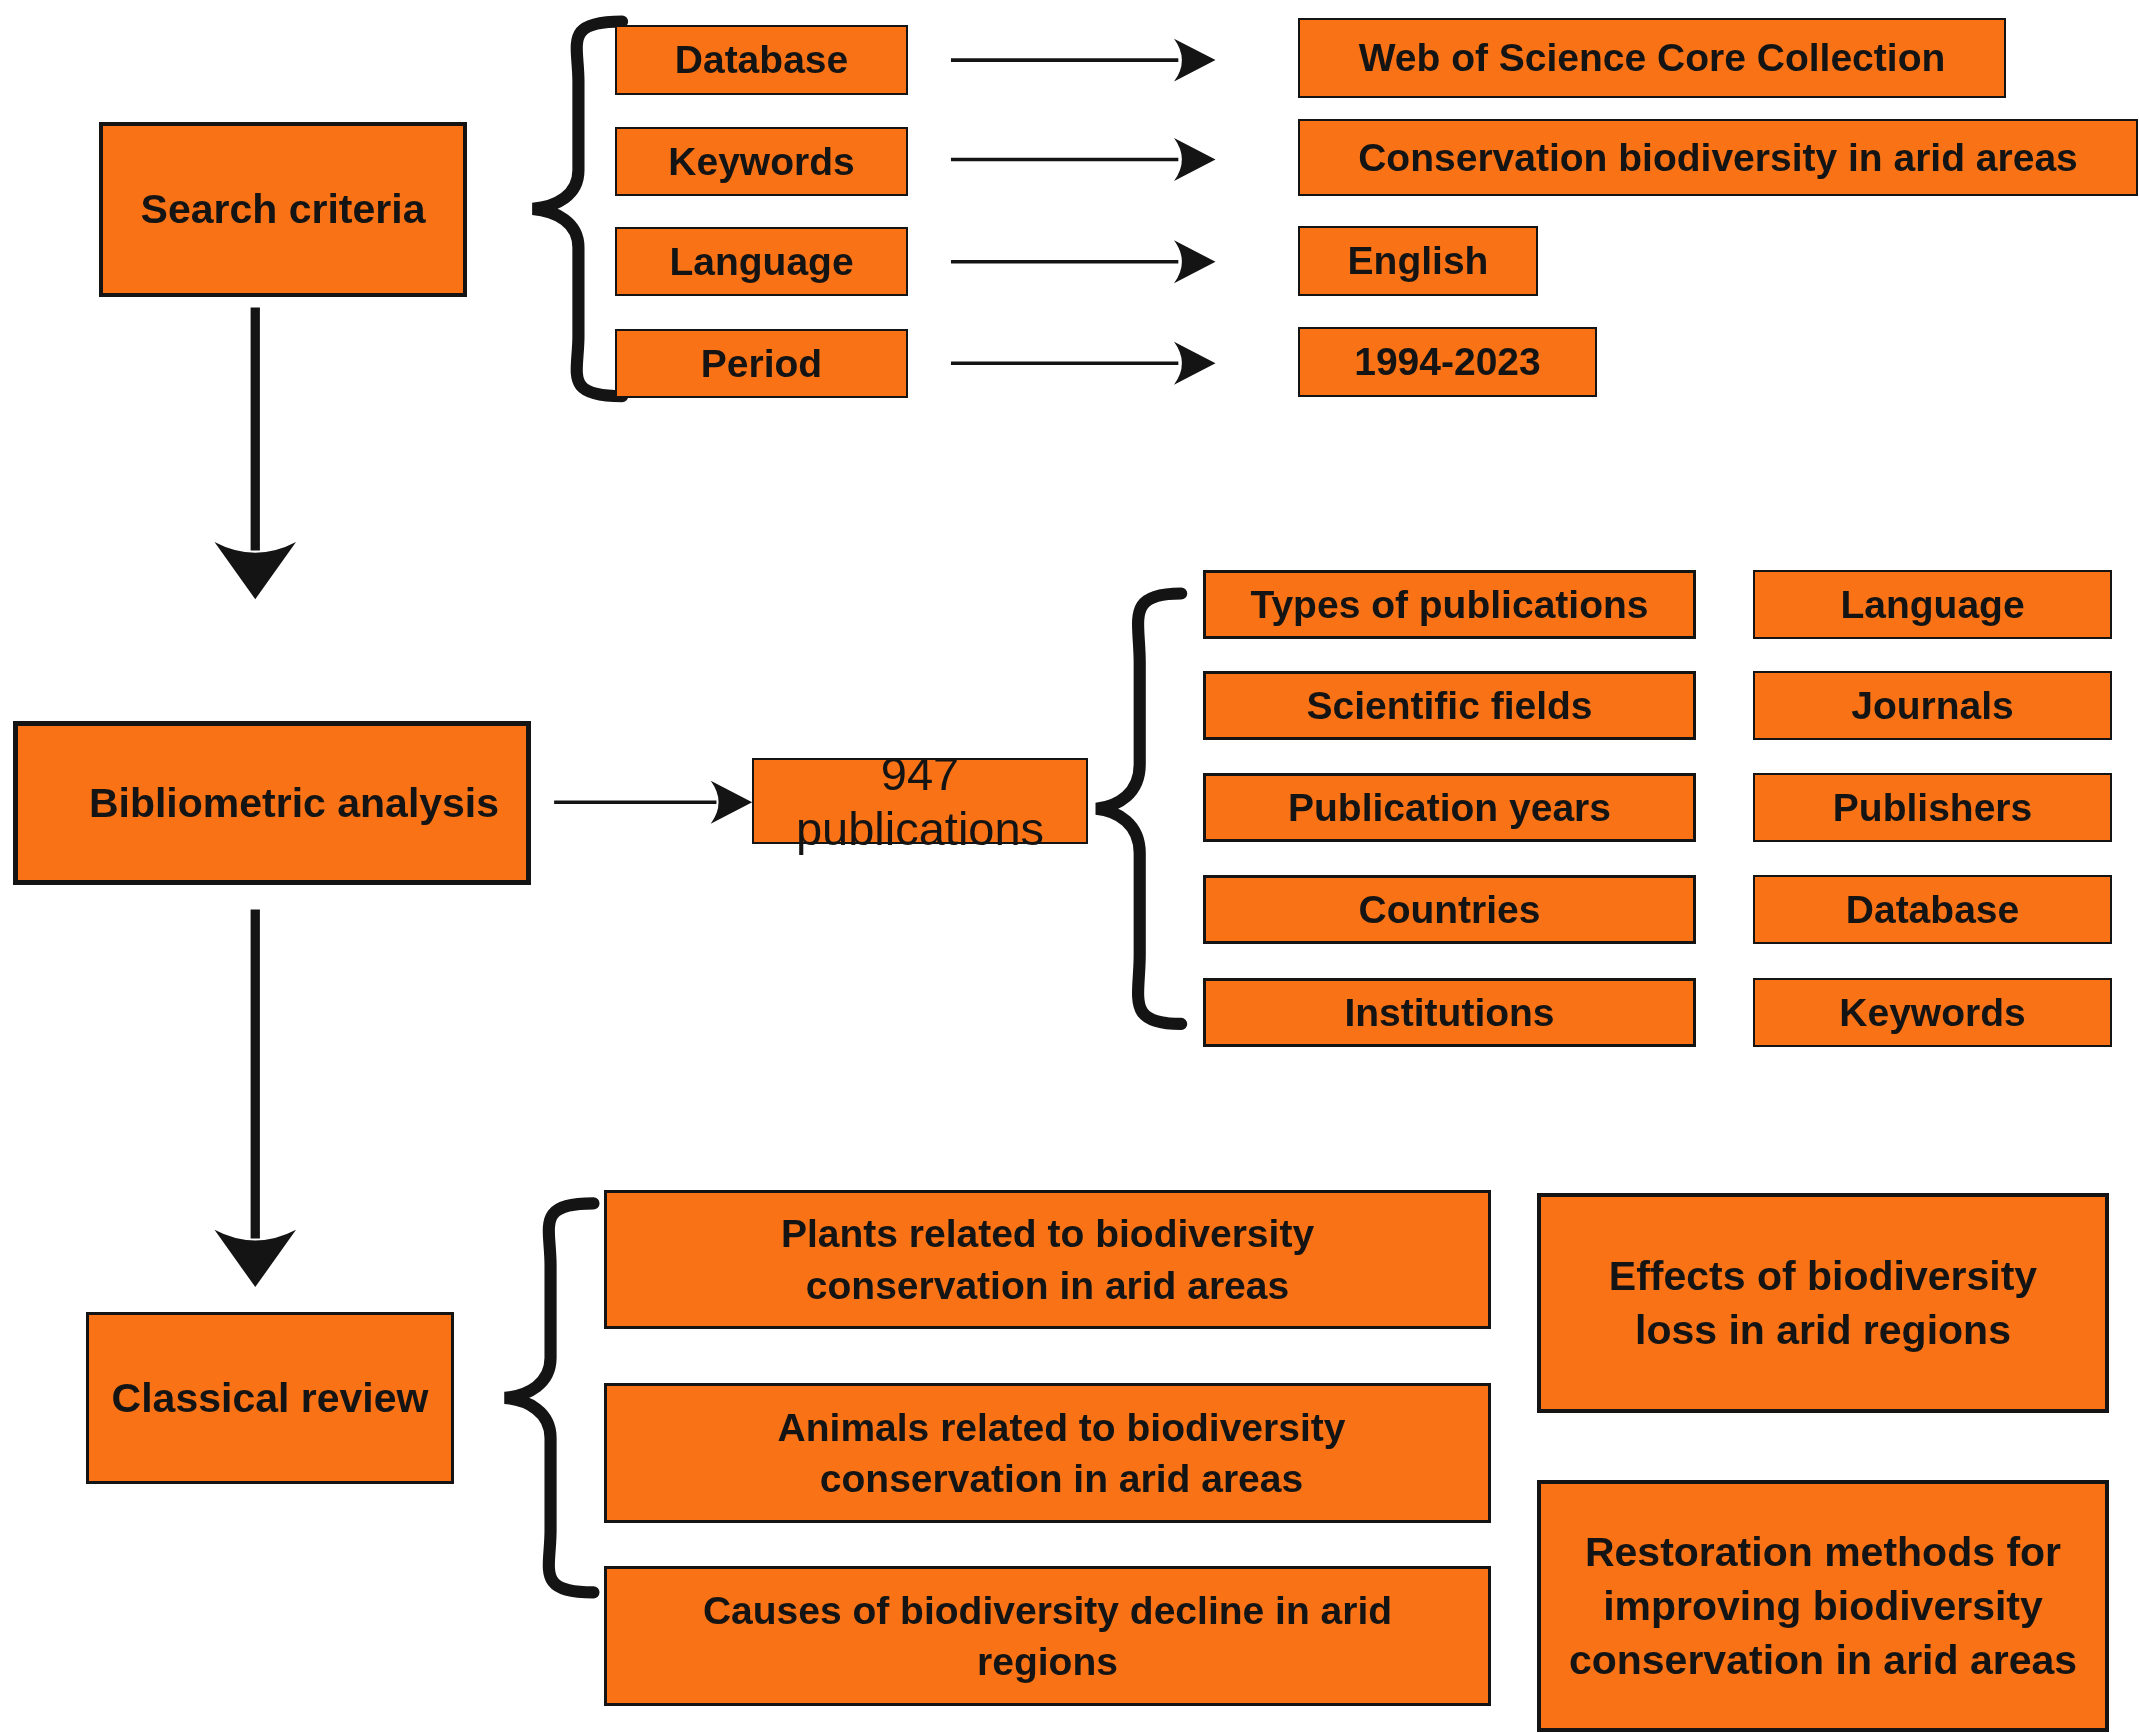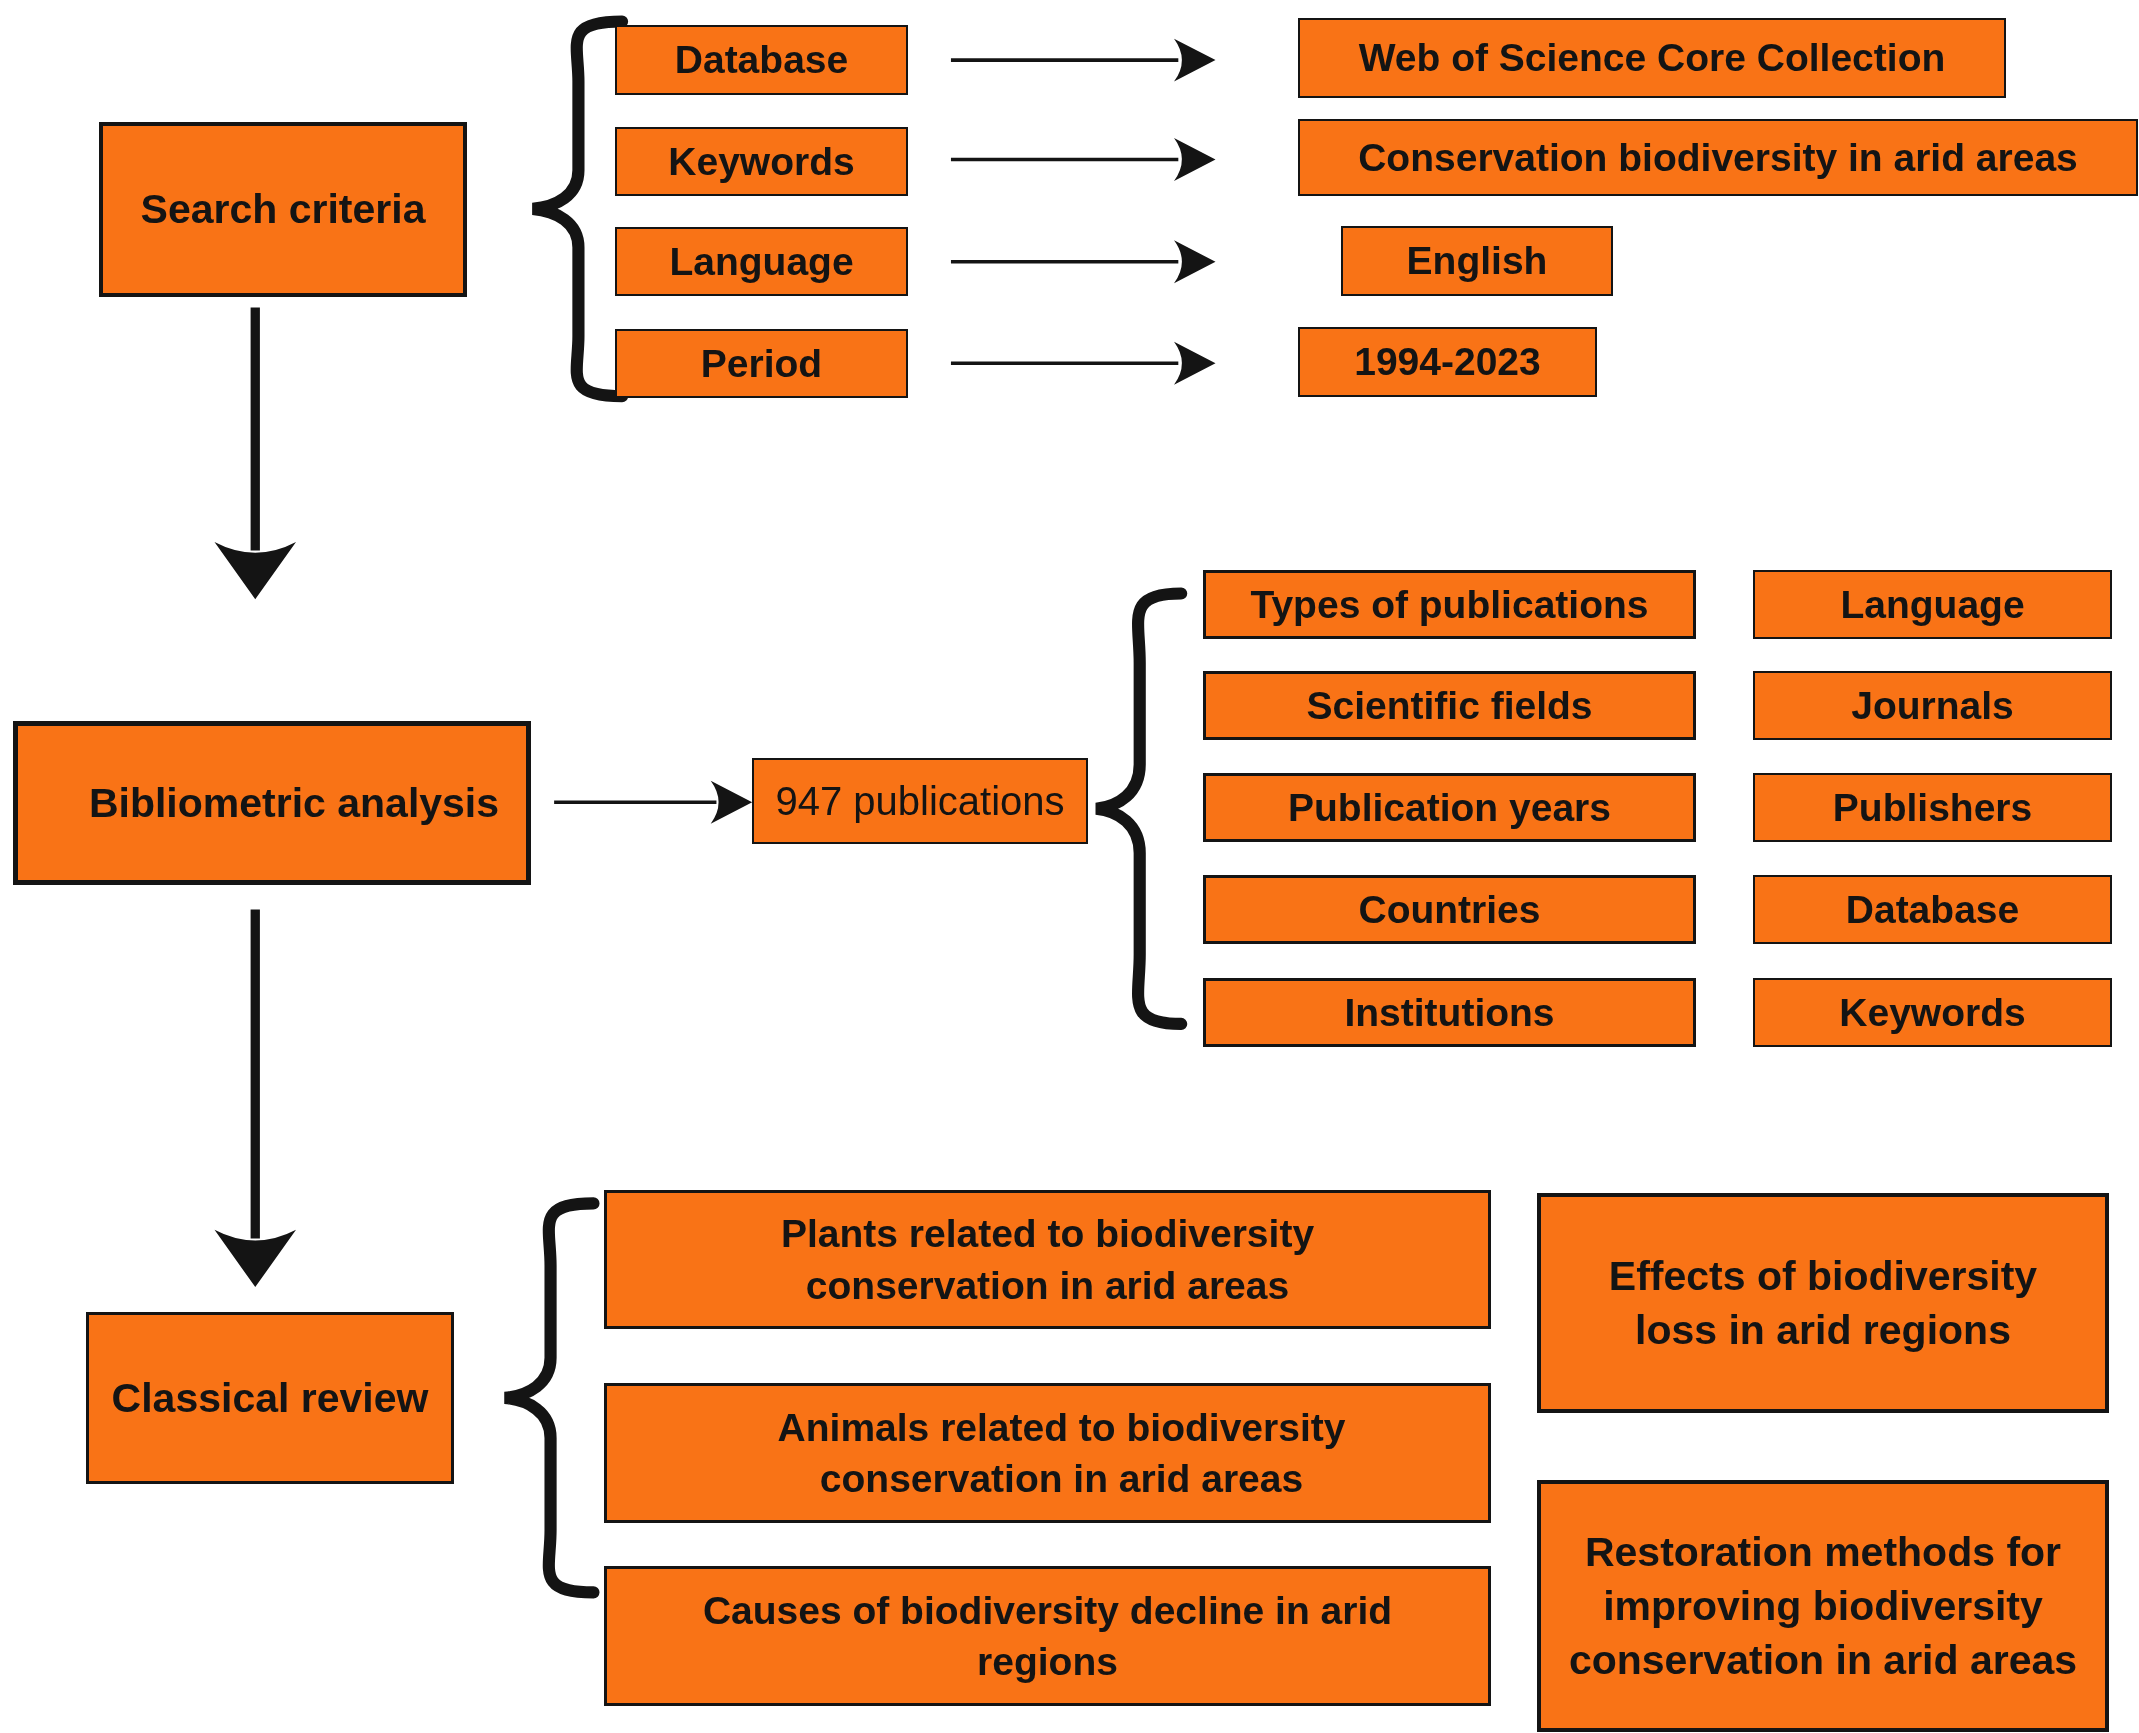--- a/index.html
+++ b/index.html
@@ -22,21 +22,21 @@
     justify-content: center;
     text-align: center;
   }
   .b4 { border-width: 2.9px; }
   .b5 { border-width: 3.6px; }
   .b6 { border-width: 4.3px; }
   .b7 { border-width: 5px; }
   .bold { font-weight: 700; }
   .fs-main  { font-size: 41px; letter-spacing: 0px; }
   .fs-label { font-size: 39px; }
-  .fs-pubs  { font-size: 40px; font-weight: 500; }
+  .fs-pubs  { font-size: 47px; font-weight: 500; }
   .multiline { white-space: pre-line; line-height: 1.32; }
   svg.connectors {
     position: absolute;
     left: 0; top: 0;
     width: 2140px; height: 1734px;
   }
   .stroke { stroke: #141414; fill: none; }
   .fill   { fill: #141414; stroke: none; }
 </style>
 </head>
@@ -107,21 +107,21 @@
   <div class="box b4 bold fs-label" style="left:615px; top:329px; width:293px; height:69px;">
     <span>Period</span>
   </div>
 
   <div class="box b4 bold fs-label" style="left:1298px; top:18px; width:708px; height:80px;">
     <span>Web of Science Core Collection</span>
   </div>
   <div class="box b4 bold fs-label" style="left:1298px; top:119px; width:840px; height:77px;">
     <span>Conservation biodiversity in arid areas</span>
   </div>
-  <div class="box b4 bold fs-label" style="left:1298px; top:226px; width:272px; height:70px;margin-left:43px;">
+  <div class="box b4 bold fs-label" style="left:1298px; top:226px; width:240px; height:70px;">
     <span>English</span>
   </div>
   <div class="box b4 bold fs-label" style="left:1298px; top:327px; width:299px; height:70px;">
     <span>1994-2023</span>
   </div>
 
   <div class="box b7 bold fs-main" style="left:13px; top:721px; width:518px; height:164px;padding-left:44px;">
     <span>Bibliometric analysis</span>
   </div>
 

